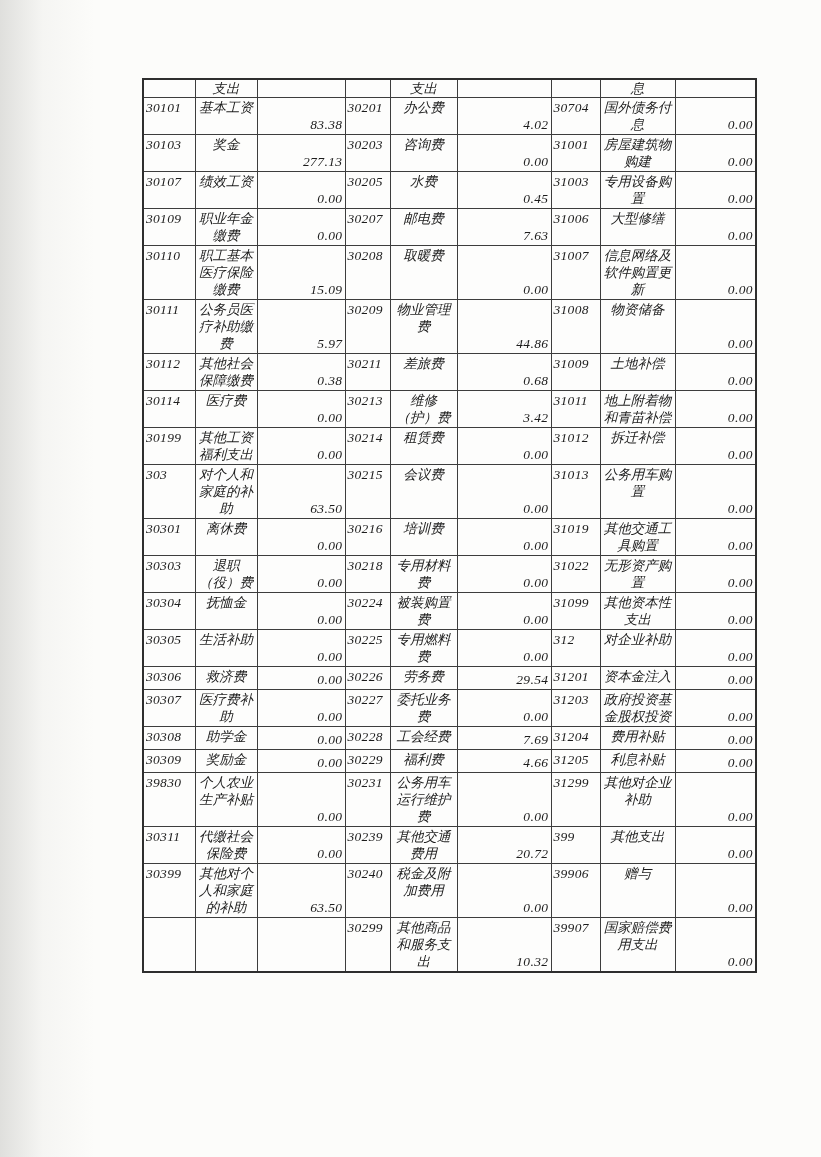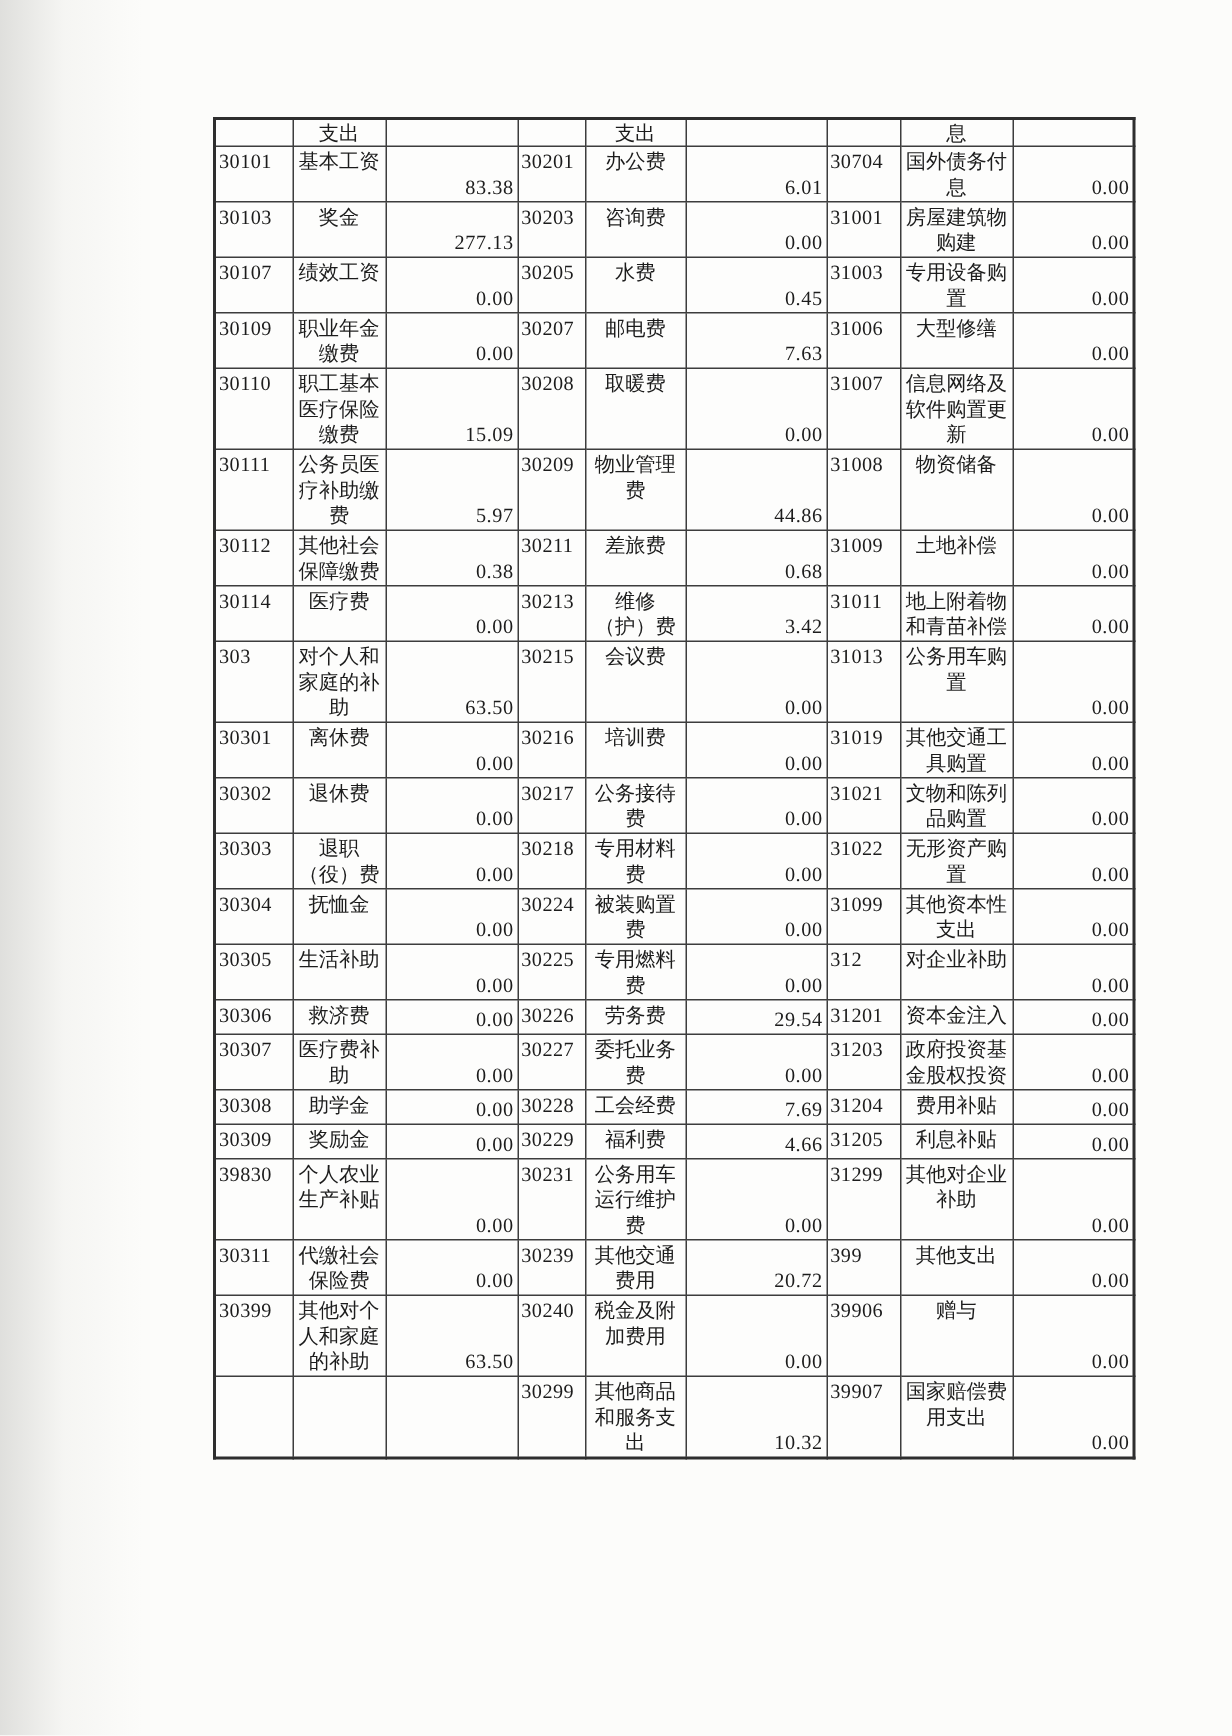--- a/index.html
+++ b/index.html
@@ -9,20 +9,21 @@
     height: 1157px;
     background: #fbfbf9;
     overflow: hidden;
     font-family: "Liberation Serif", "DejaVu Serif", serif;
   }
   .page {
     position: relative;
     width: 821px;
     height: 1157px;
     background: #fcfcfa;
+    font-style: italic;
   }
   .scan-edge {
     position: absolute;
     left: 0; top: 0; bottom: 0;
     width: 95px;
     background: linear-gradient(90deg, rgba(176,176,172,0.38), rgba(214,214,210,0.18) 45%, rgba(255,255,255,0));
     pointer-events: none;
   }
   table.budget-table {
     position: absolute;
@@ -97,21 +98,21 @@
           <td class="col-code"></td>
           <td class="col-name">息</td>
           <td class="col-amount"></td>
         </tr>
         <tr>
           <td class="col-code">30101</td>
           <td class="col-name">基本工资</td>
           <td class="col-amount">83.38</td>
           <td class="col-code">30201</td>
           <td class="col-name">办公费</td>
-          <td class="col-amount">6.01</td>
+          <td class="col-amount">4.02</td>
           <td class="col-code">30704</td>
           <td class="col-name">国外债务付息</td>
           <td class="col-amount">0.00</td>
         </tr>
         <tr>
           <td class="col-code">30103</td>
           <td class="col-name">奖金</td>
           <td class="col-amount">277.13</td>
           <td class="col-code">30203</td>
           <td class="col-name">咨询费</td>
@@ -180,50 +181,50 @@
           <td class="col-name">医疗费</td>
           <td class="col-amount">0.00</td>
           <td class="col-code">30213</td>
           <td class="col-name">维修（护）费</td>
           <td class="col-amount">3.42</td>
           <td class="col-code">31011</td>
           <td class="col-name">地上附着物和青苗补偿</td>
           <td class="col-amount">0.00</td>
         </tr>
         <tr>
+          <td class="col-code">30199</td>
+          <td class="col-name">其他工资福利支出</td>
+          <td class="col-amount">0.00</td>
+          <td class="col-code">30214</td>
+          <td class="col-name">租赁费</td>
+          <td class="col-amount">0.00</td>
+          <td class="col-code">31012</td>
+          <td class="col-name">拆迁补偿</td>
+          <td class="col-amount">0.00</td>
+        </tr>
+        <tr>
           <td class="col-code">303</td>
           <td class="col-name">对个人和家庭的补助</td>
           <td class="col-amount">63.50</td>
           <td class="col-code">30215</td>
           <td class="col-name">会议费</td>
           <td class="col-amount">0.00</td>
           <td class="col-code">31013</td>
           <td class="col-name">公务用车购置</td>
           <td class="col-amount">0.00</td>
         </tr>
         <tr>
           <td class="col-code">30301</td>
           <td class="col-name">离休费</td>
           <td class="col-amount">0.00</td>
           <td class="col-code">30216</td>
           <td class="col-name">培训费</td>
           <td class="col-amount">0.00</td>
           <td class="col-code">31019</td>
           <td class="col-name">其他交通工具购置</td>
-          <td class="col-amount">0.00</td>
-        </tr>
-        <tr>
-          <td class="col-code">30302</td>
-          <td class="col-name">退休费</td>
-          <td class="col-amount">0.00</td>
-          <td class="col-code">30217</td>
-          <td class="col-name">公务接待费</td>
-          <td class="col-amount">0.00</td>
-          <td class="col-code">31021</td>
-          <td class="col-name">文物和陈列品购置</td>
           <td class="col-amount">0.00</td>
         </tr>
         <tr>
           <td class="col-code">30303</td>
           <td class="col-name">退职（役）费</td>
           <td class="col-amount">0.00</td>
           <td class="col-code">30218</td>
           <td class="col-name">专用材料费</td>
           <td class="col-amount">0.00</td>
           <td class="col-code">31022</td>

